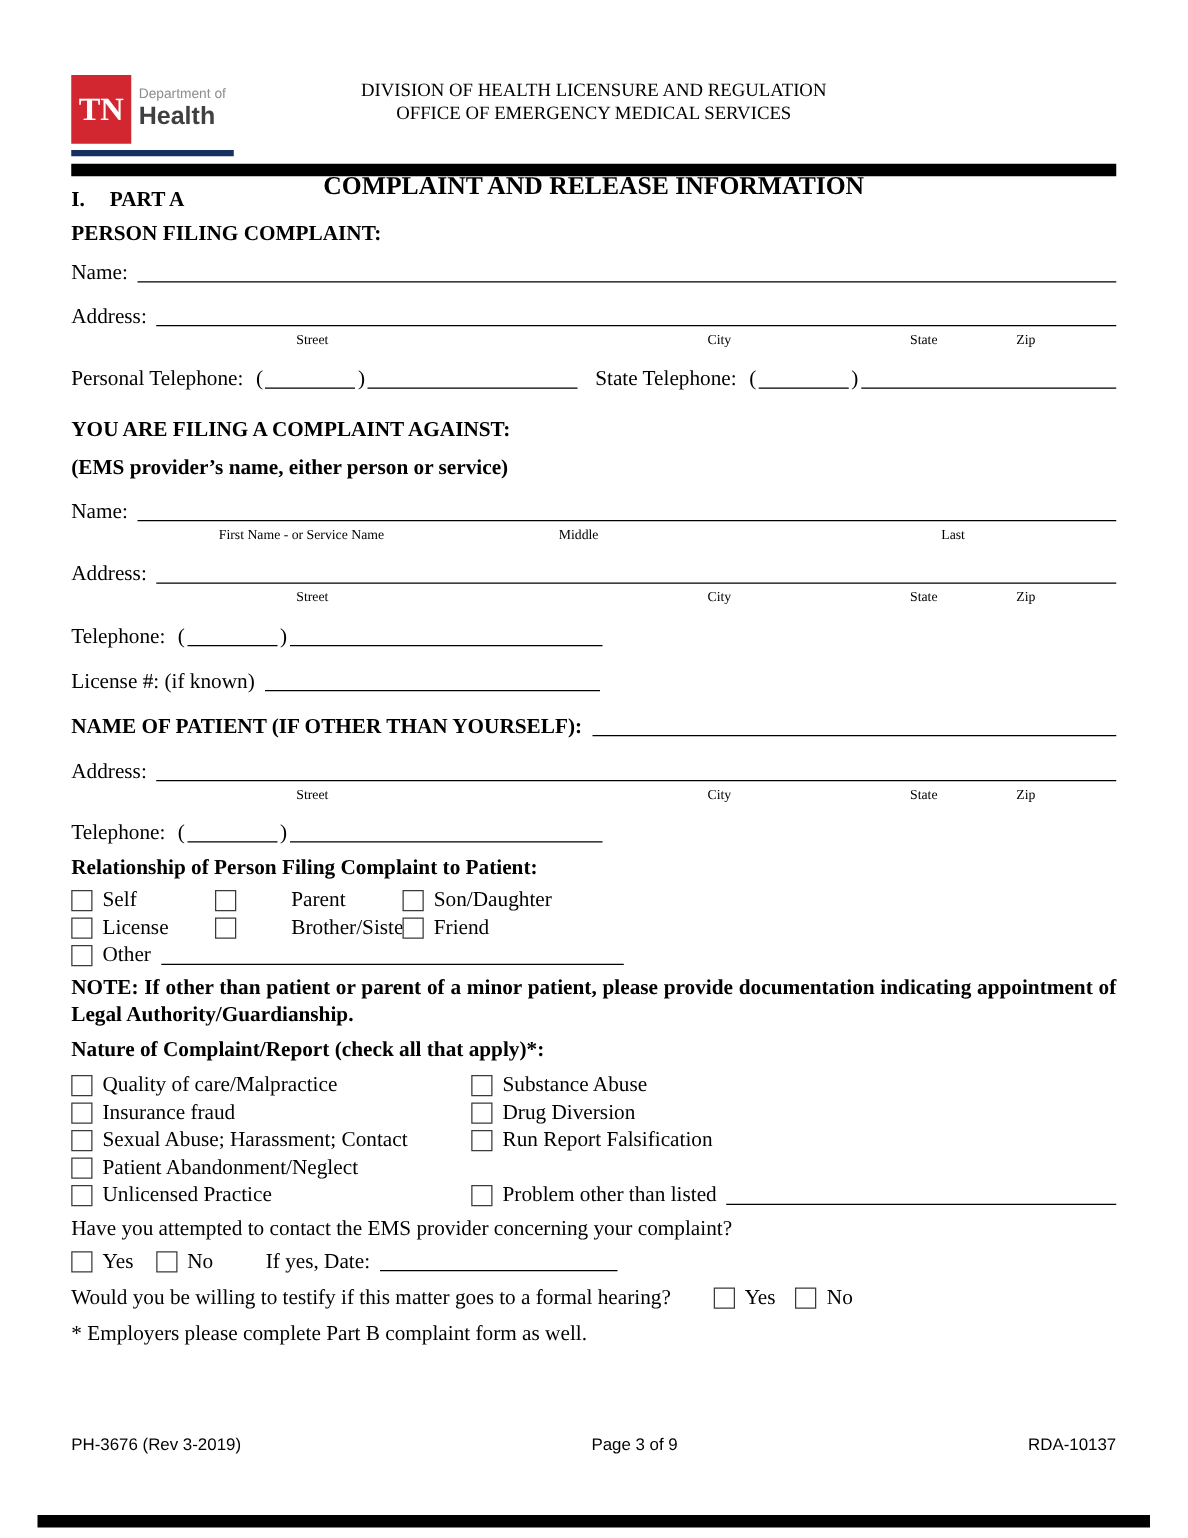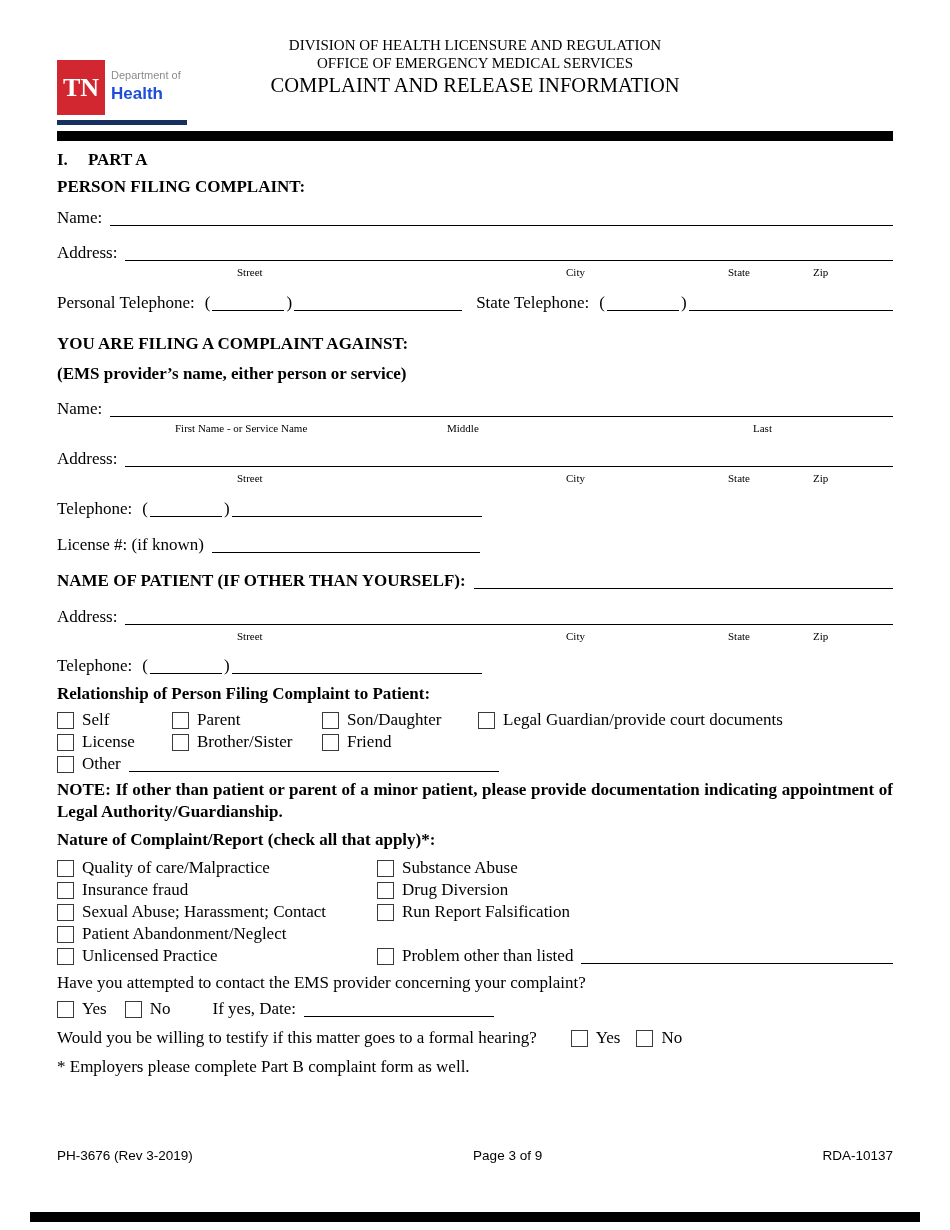--- a/index.html
+++ b/index.html
@@ -13,34 +13,34 @@
   .grow{flex:1 1 auto;}
   .bold{font-weight:bold;}
   
   .hdr{position:relative;height:127px;}
   .logo{position:absolute;left:57px;top:60px;width:130px;}
   .logo-row{display:flex;}
   .tn-square{width:48px;height:55px;background:#d22630;color:#fff;display:flex;align-items:center;justify-content:center;
              font-weight:bold;font-size:26px;}
   .logo-text{margin-left:6px;padding-top:9px;font-family:Liberation Sans, sans-serif;}
   .dept{color:#8a8c8e;font-size:11px;line-height:13px;}
-  .health{color:#1d4ed8;font-weight:bold;font-size:17px;line-height:23px;}
+  .health{color:#404040;font-weight:bold;font-size:20px;line-height:23px;}
   .logo-underline{height:5px;background:#16315f;margin-top:5px;width:130px;}
-  .hdr-text{padding-top:36px;text-align:center;}
+  .hdr-text{padding-top:64px;text-align:center;}
   .hline{font-size:15px;line-height:18px;}
-  .htitle{font-size:20.5px;font-weight:normal;line-height:27px;}
+  .htitle{font-size:20.5px;font-weight:bold;line-height:27px;margin-top:36px;}
   .top-bar{height:10px;background:#000;margin:4px 57px 0;}
   
   .sublabels{position:relative;height:16px;font-size:11px;line-height:14px;}
   .sublabels span{position:absolute;top:1px;white-space:nowrap;}
   
   .cb-item{display:inline-flex;align-items:center;height:22px;}
   .cb{width:15px;height:15px;border:1.4px solid #3a3a3a;background:#fff;display:inline-block;margin-right:8px;flex:0 0 auto;}
   .rel-c1{width:115px;}
-  .rel-c2{width:150px;}
+  .rel-c2{width:150px;gap:36px;}
   .rel-c3{width:156px;}
   .nat-c1{width:320px;}
   .note{font-weight:bold;text-align:justify;line-height:22px;margin-top:4px;}
   
   .footer{position:absolute;left:57px;right:57px;top:1148px;display:flex;justify-content:space-between;
           font-family:"Liberation Sans",sans-serif;font-size:13.5px;color:#000;}
   .bottom-bar{position:absolute;left:30px;right:30px;bottom:8px;height:10px;background:#000;}
 </style>
 </head>
 <body>
@@ -183,24 +183,20 @@
         <span>Self</span>
       </span>
       <span class="cb-item rel-c2">
         <span class="cb"></span>
         <span>Parent</span>
       </span>
       <span class="cb-item rel-c3">
         <span class="cb"></span>
         <span>Son/Daughter</span>
       </span>
-      <span class="cb-item">
-        <span class="cb"></span>
-        <span>Legal Guardian/provide court documents</span>
-      </span>
     </div>
 
     <div class="row">
       <span class="cb-item rel-c1">
         <span class="cb"></span>
         <span>License</span>
       </span>
       <span class="cb-item rel-c2">
         <span class="cb"></span>
         <span>Brother/Sister</span>

